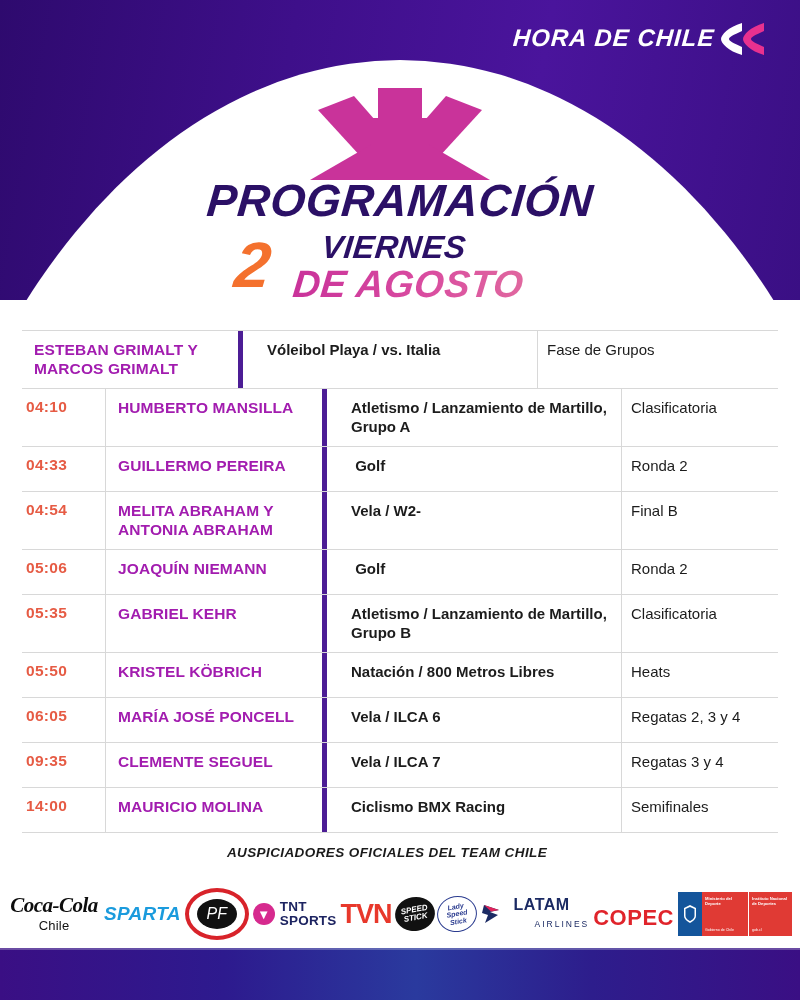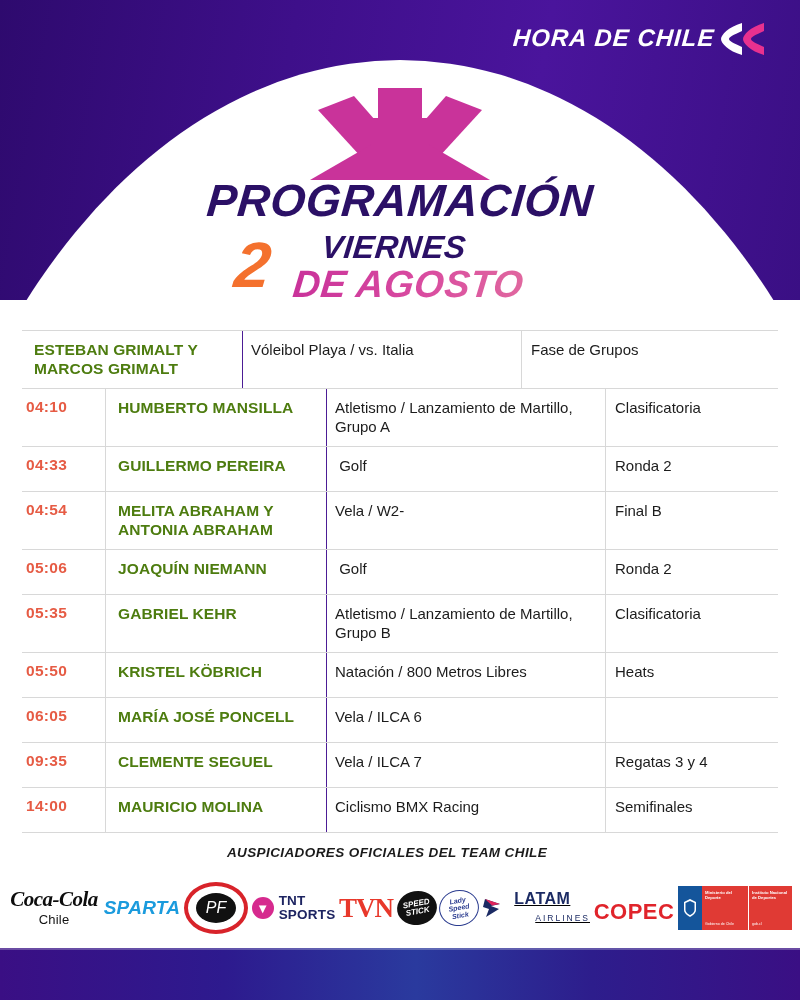--- a/index.html
+++ b/index.html
@@ -80,46 +80,47 @@
   .c-time{
     width:84px;flex:0 0 84px;
     padding:9px 0 9px 4px;box-sizing:border-box;
     color:#e65b44;font-weight:bold;font-size:15.5px;
     letter-spacing:0.3px;
     border-right:1px solid #d8d8d8;
   }
   .c-name{
     width:221px;flex:0 0 221px;
     padding:9px 8px 9px 12px;box-sizing:border-box;
-    color:#4d7c0f;font-weight:bold;font-size:15.5px;
+    color:#a21caf;font-weight:bold;font-size:15.5px;
     line-height:1.25;letter-spacing:0.1px;
-    border-right:1px solid #4c1d95;
+    border-right:5px solid #4c1d95;
   }
   .c-disc{
     width:279px;flex:0 0 279px;
     padding:9px 8px 9px 8px;box-sizing:border-box;
-    color:#1c1c1c;font-weight:normal;font-size:15px;
+    color:#1c1c1c;font-weight:bold;font-size:15px;
     line-height:1.3;white-space:pre-wrap;
     border-right:1px solid #d8d8d8;
+    margin-left:16px;
   }
   .c-round{
     flex:1 1 auto;
     padding:9px 6px 9px 9px;box-sizing:border-box;
     color:#1c1c1c;font-weight:normal;font-size:15px;line-height:1.3;
   }
 
   
   .sponsor-title{
     position:absolute;left:0;top:845px;width:774px;text-align:center;
     font-size:13.5px;font-weight:bold;font-style:italic;color:#1b1b1b;
     letter-spacing:0.4px;
   }
   .sponsors{
     position:absolute;left:0;top:880px;width:800px;height:62px;
-    display:flex;align-items:flex-start;justify-content:space-between;
+    display:flex;align-items:flex-end;justify-content:space-between;
     padding:0 8px;box-sizing:border-box;
   }
   .sp{display:flex;align-items:center;justify-content:center;height:56px;}
 
   
   .sp-coke{flex-direction:column;width:92px;}
   .coke-word{
     font-family:"Liberation Serif", serif;font-style:italic;font-weight:bold;
     font-size:21px;color:#0d0d0d;line-height:1;letter-spacing:-0.5px;
   }
@@ -149,39 +150,39 @@
     width:22px;height:22px;border-radius:50%;background:#d62a8e;
     display:flex;align-items:center;justify-content:center;
   }
   .tnt-dot span{color:#fff;font-size:13px;font-weight:bold;line-height:1;}
   .tnt-text{line-height:1.02;}
   .tnt-text b{display:block;font-size:13.5px;color:#1d2461;letter-spacing:0.2px;}
 
   
   .sp-tvn span{
     font-size:27px;font-weight:bold;color:#e8382b;letter-spacing:-1px;
-    font-family:Liberation Serif, serif;
+    font-family:Liberation Sans, sans-serif;
   }
 
   
   .sp-speed{gap:2px;}
   .ss-oval{
     width:40px;height:34px;border-radius:50%;background:#111;
     display:flex;align-items:center;justify-content:center;
     transform:rotate(-10deg);
   }
   .ss-oval span{color:#fff;font-size:8px;font-weight:bold;font-style:italic;line-height:1.05;text-align:center;}
   .ss-oval2{
     width:38px;height:34px;border-radius:50%;background:#fff;border:1.5px solid #2a3b8f;
     display:flex;align-items:center;justify-content:center;transform:rotate(-10deg);
   }
   .ss-oval2 span{color:#2a3b8f;font-size:7px;font-weight:bold;font-style:italic;line-height:1.05;text-align:center;}
 
   
-  .sp-latam{gap:12px;text-decoration:underline;}
+  .sp-latam{gap:12px;}
   .latam-mark{width:20px;height:22px;}
   .latam-text{line-height:1.05;}
   .latam-text .l1{font-size:16px;font-weight:bold;color:#1b2a63;letter-spacing:0.5px;}
   .latam-text .l2{font-size:8.5px;color:#1b2a63;letter-spacing:2px;margin-left:21px;}
 
   
   .sp-copec span{
     font-size:22px;font-weight:bold;color:#e0242b;letter-spacing:0.5px;margin-top:8px;
   }
 
@@ -301,20 +302,21 @@
       <div class="c-time">05:50</div>
       <div class="c-name">KRISTEL KÖBRICH</div>
       <div class="c-disc">Natación / 800 Metros Libres</div>
       <div class="c-round">Heats</div>
     </div>
 
     <div class="row">
       <div class="c-time">06:05</div>
       <div class="c-name">MARÍA JOSÉ PONCELL</div>
       <div class="c-disc">Vela / ILCA 6</div>
+      <div class="c-round">Regatas 2, 3 y 4</div>
     </div>
 
     <div class="row">
       <div class="c-time">09:35</div>
       <div class="c-name">CLEMENTE SEGUEL</div>
       <div class="c-disc">Vela / ILCA 7</div>
       <div class="c-round">Regatas 3 y 4</div>
     </div>
 
     <div class="row">

